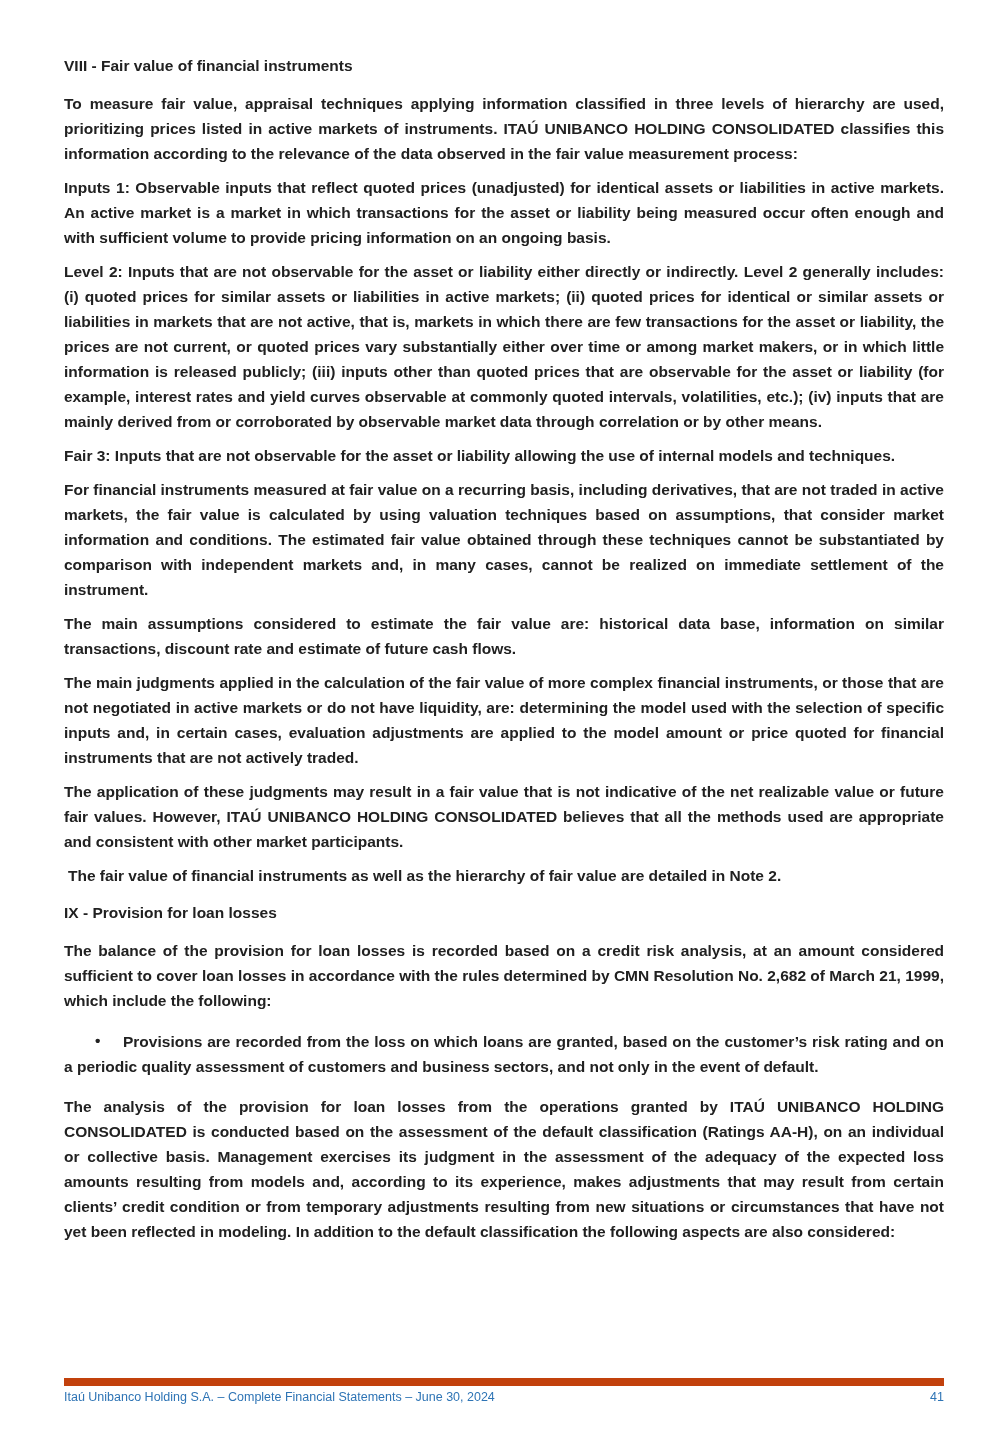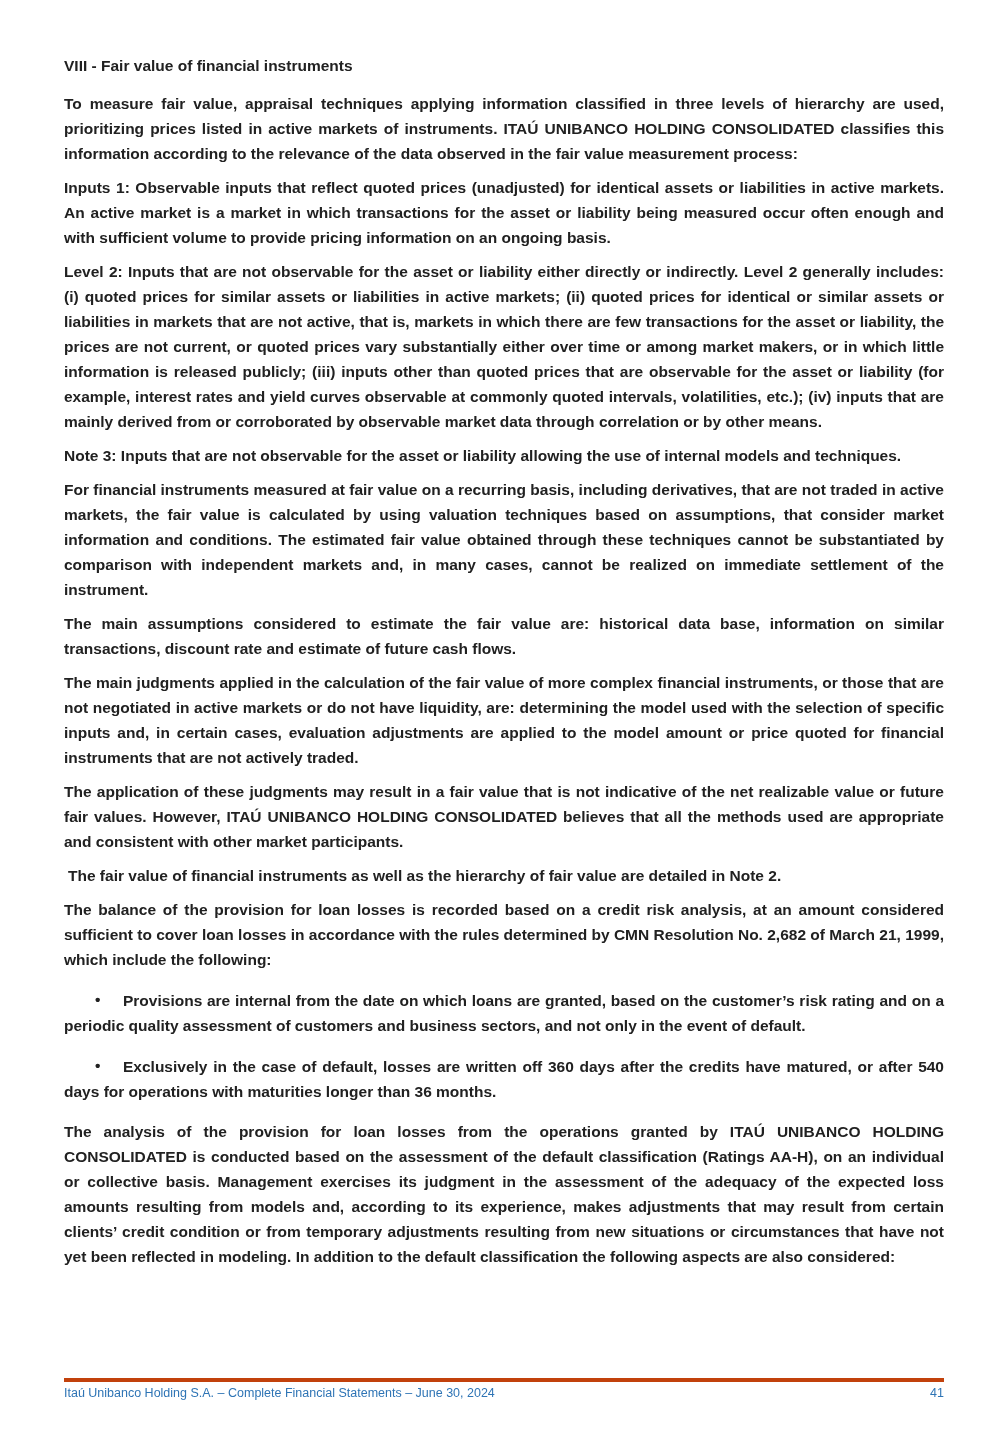--- a/index.html
+++ b/index.html
@@ -39,21 +39,21 @@
     display: inline-block;
     width: 28px;
     text-indent: 0;
     vertical-align: 1px;
   }
   .footer {
     position: absolute;
     left: 64px;
     width: 880px;
     top: 1378px;
-    border-top: 4px solid #c2410c;
+    border-top: 8px solid #c2410c;
     padding-top: 3px;
     display: flex;
     justify-content: space-between;
     align-items: baseline;
     color: #2e74b5;
     font-size: 12.5px;
     line-height: 16px;
   }
 </style>
 </head>
@@ -64,38 +64,38 @@
   <main class="content">
 
     <h1 class="heading">VIII - Fair value of financial instruments</h1>
 
     <p class="para">To measure fair value, appraisal techniques applying information classified in three levels of hierarchy are used, prioritizing prices listed in active markets of instruments. ITAÚ UNIBANCO HOLDING CONSOLIDATED classifies this information according to the relevance of the data observed in the fair value measurement process:</p>
 
     <p class="para"><strong>Inputs 1:</strong> <span>Observable inputs that reflect quoted prices (unadjusted) for identical assets or liabilities in active markets. An active market is a market in which transactions for the asset or liability being measured occur often enough and with sufficient volume to provide pricing information on an ongoing basis.</span></p>
 
     <p class="para"><strong>Level 2:</strong> <span>Inputs that are not observable for the asset or liability either directly or indirectly. Level 2 generally includes: (i) quoted prices for similar assets or liabilities in active markets; (ii) quoted prices for identical or similar assets or liabilities in markets that are not active, that is, markets in which there are few transactions for the asset or liability, the prices are not current, or quoted prices vary substantially either over time or among market makers, or in which little information is released publicly; (iii) inputs other than quoted prices that are observable for the asset or liability (for example, interest rates and yield curves observable at commonly quoted intervals, volatilities, etc.); (iv) inputs that are mainly derived from or corroborated by observable market data through correlation or by other means.</span></p>
 
-    <p class="para"><strong>Note 3:</strong> <span>Inputs that are not observable for the asset or liability allowing the use of internal models and techniques.</span></p>
+    <p class="para"><strong>Fair 3:</strong> <span>Inputs that are not observable for the asset or liability allowing the use of internal models and techniques.</span></p>
 
     <p class="para">For financial instruments measured at fair value on a recurring basis, including derivatives, that are not traded in active markets, the fair value is calculated by using valuation techniques based on assumptions, that consider market information and conditions. The estimated fair value obtained through these techniques cannot be substantiated by comparison with independent markets and, in many cases, cannot be realized on immediate settlement of the instrument.</p>
 
     <p class="para">The main assumptions considered to estimate the fair value are: historical data base, information on similar transactions, discount rate and estimate of future cash flows.</p>
 
     <p class="para">The main judgments applied in the calculation of the fair value of more complex financial instruments, or those that are not negotiated in active markets or do not have liquidity, are: determining the model used with the selection of specific inputs and, in certain cases, evaluation adjustments are applied to the model amount or price quoted for financial instruments that are not actively traded.</p>
 
     <p class="para">The application of these judgments may result in a fair value that is not indicative of the net realizable value or future fair values. However, ITAÚ UNIBANCO HOLDING CONSOLIDATED believes that all the methods used are appropriate and consistent with other market participants.</p>
 
     <p class="para note-para">The fair value of financial instruments as well as the hierarchy of fair value are detailed in Note 2.</p>
 
+    <h1 class="heading heading-ix">IX - Provision for loan losses</h1>
 
     <p class="para">The balance of the provision for loan losses is recorded based on a credit risk analysis, at an amount considered sufficient to cover loan losses in accordance with the rules determined by CMN Resolution No. 2,682 of March 21, 1999, which include the following:</p>
 
-    <p class="para bullet"><span class="bullet-glyph">•</span><span>Provisions are internal from the date on which loans are granted, based on the customer’s risk rating and on a periodic quality assessment of customers and business sectors, and not only in the event of default.</span></p>
+    <p class="para bullet"><span class="bullet-glyph">•</span><span>Provisions are recorded from the loss on which loans are granted, based on the customer’s risk rating and on a periodic quality assessment of customers and business sectors, and not only in the event of default.</span></p>
 
-    <p class="para bullet"><span class="bullet-glyph">•</span><span>Exclusively in the case of default, losses are written off 360 days after the credits have matured, or after 540 days for operations with maturities longer than 36 months.</span></p>
 
     <p class="para">The analysis of the provision for loan losses from the operations granted by ITAÚ UNIBANCO HOLDING CONSOLIDATED is conducted based on the assessment of the default classification (Ratings AA-H), on an individual or collective basis. Management exercises its judgment in the assessment of the adequacy of the expected loss amounts resulting from models and, according to its experience, makes adjustments that may result from certain clients’ credit condition or from temporary adjustments resulting from new situations or circumstances that have not yet been reflected in modeling. In addition to the default classification the following aspects are also considered:</p>
 
   </main>
 
   <footer class="footer">
     <span class="footer-text">Itaú Unibanco Holding S.A. – Complete Financial Statements – June 30, 2024</span>
     <span class="footer-page">41</span>
   </footer>
 

